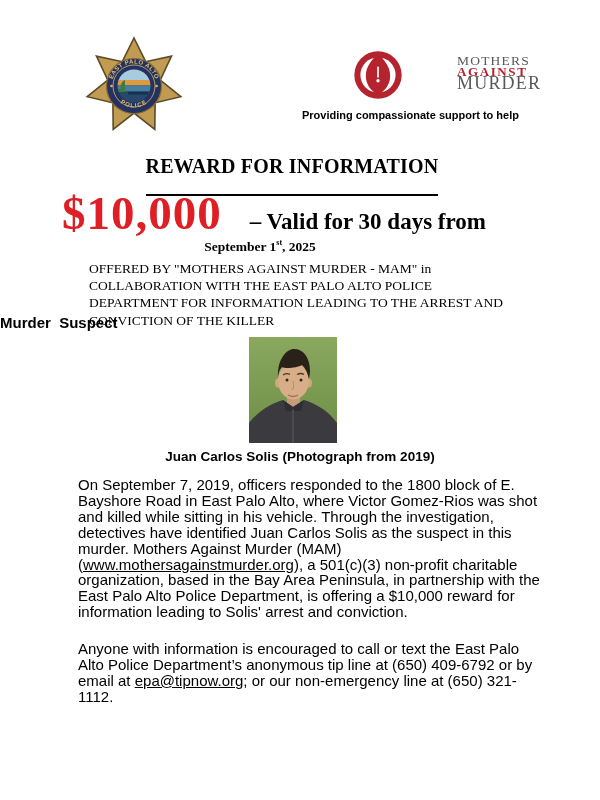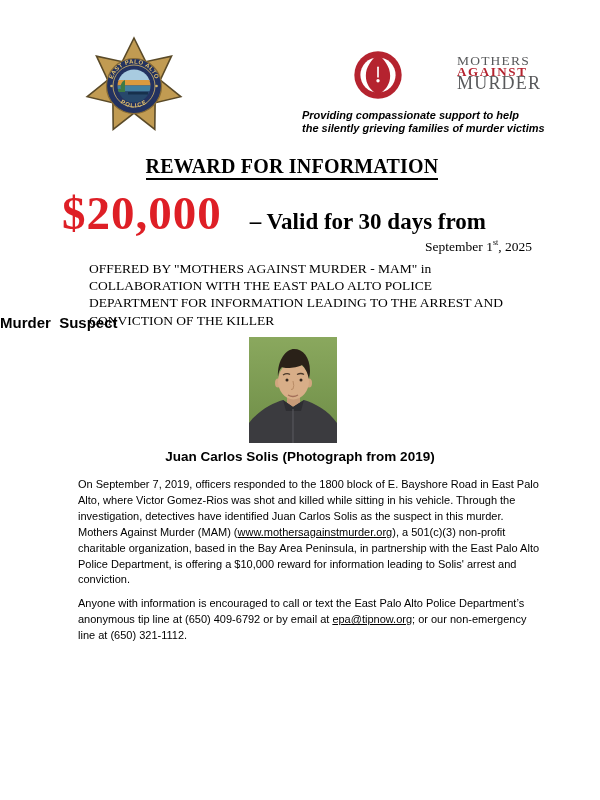--- a/index.html
+++ b/index.html
@@ -8,46 +8,46 @@
   .abs{position:absolute;}
   .pre{white-space:pre-wrap;}
 
   
   #badge{left:84px;top:36px;width:100px;height:100px;}
   #mam-emblem{left:346px;top:42px;width:64px;height:66px;}
   #mam-wordmark{left:413px;top:54px;font-family:"Liberation Serif",serif;color:#58595b;margin-left:44px;}
   #mam-word1{font-size:13.5px;letter-spacing:1.2px;line-height:14px;}
   #mam-word2{font-size:13px;letter-spacing:1.6px;line-height:8px;color:#b5232f;font-weight:bold;}
   #mam-word3{font-size:18px;letter-spacing:1.2px;line-height:14px;}
-  #tagline{left:302px;top:109px;width:260px;font-size:11px;font-weight:bold;line-height:13px;font-style:italic;}
+  #tagline{left:302px;top:109px;width:260px;font-size:11px;font-weight:bold;line-height:13px;}
 
   
   #title-row{left:0;top:155px;width:560px;text-align:center;}
   #title-text{display:inline-block;font-family:"Liberation Serif",serif;font-weight:bold;
-              font-size:20px;border-bottom:2px solid #000;padding-bottom:0px;letter-spacing:0.2px;margin-left:24px;}
+              font-size:20px;border-bottom:2px solid #000;padding-bottom:16px;letter-spacing:0.2px;margin-left:24px;}
   #reward-row{left:0;top:186px;width:548px;text-align:center;font-family:"Liberation Serif",serif;font-weight:bold;}
   #reward-amount{font-size:47px;color:#de1f26;letter-spacing:1px;}
   #reward-validity{font-size:23px;color:#000;margin-left:28px;}
-  #date-row{left:12px;top:238px;width:520px;text-align:right;font-family:"Liberation Serif",serif;
-            font-weight:normal;font-size:13.5px;}
+  #date-row{left:0;top:238px;width:520px;text-align:center;font-family:"Liberation Serif",serif;
+            font-weight:bold;font-size:13.5px;}
   #date-row sup{font-size:8px;}
 
   
   #collab{left:89px;top:260px;width:422px;font-family:"Liberation Serif",serif;
           font-size:13.5px;line-height:17.2px;}
   #collab .bold{font-weight:normal;}
 
   
   #suspect-heading{left:0;top:314px;width:600px;text-align:left;font-weight:bold;font-size:15px;}
   #suspect-photo{left:249px;top:337px;width:88px;height:106px;}
   #photo-caption{left:0;top:449px;width:600px;text-align:center;font-weight:bold;font-size:13.5px;}
 
   
-  #body-text{left:78px;top:477px;width:466px;font-size:11px;line-height:15.9px;}
-  #body-p2{margin-top:8px;}
+  #body-text{left:78px;top:477px;width:466px;font-size:15px;line-height:15.9px;}
+  #body-p2{margin-top:21px;}
   .doc-link{text-decoration:underline;color:#000;cursor:pointer;}
 
   
   #warning{left:30px;top:681px;width:540px;text-align:center;font-family:"Liberation Serif",serif;
            font-weight:bold;font-style:italic;font-size:15.5px;line-height:17.5px;word-spacing:2px;}
 </style>
 </head>
 <body>
 
 <div id="page">
@@ -90,29 +90,28 @@
   </svg>
 
   <div id="mam-wordmark" class="abs">
     <div id="mam-word1">MOTHERS</div>
     <div id="mam-word2">AGAINST</div>
     <div id="mam-word3">MURDER</div>
   </div>
 
   <div id="tagline" class="abs">
     <div>Providing compassionate support to help</div>
-    <div>the silently grieving families of murder victims</div>
   </div>
 
   <div id="title-row" class="abs">
     <span id="title-text">REWARD FOR INFORMATION</span>
   </div>
 
   <div id="reward-row" class="abs">
-    <span id="reward-amount">$20,000</span><span id="reward-validity">– Valid for 30 days from</span>
+    <span id="reward-amount">$10,000</span><span id="reward-validity">– Valid for 30 days from</span>
   </div>
 
   <div id="date-row" class="abs">
     <span>September 1</span><sup>st</sup><span>, 2025</span>
   </div>
 
   <div id="collab" class="abs">
     <span>OFFERED BY "MOTHERS AGAINST MURDER - MAM" in COLLABORATION WITH </span><span class="bold">THE EAST PALO ALTO POLICE DEPARTMENT FOR INFORMATION LEADING TO THE ARREST AND CONVICTION OF THE KILLER</span>
   </div>
 

